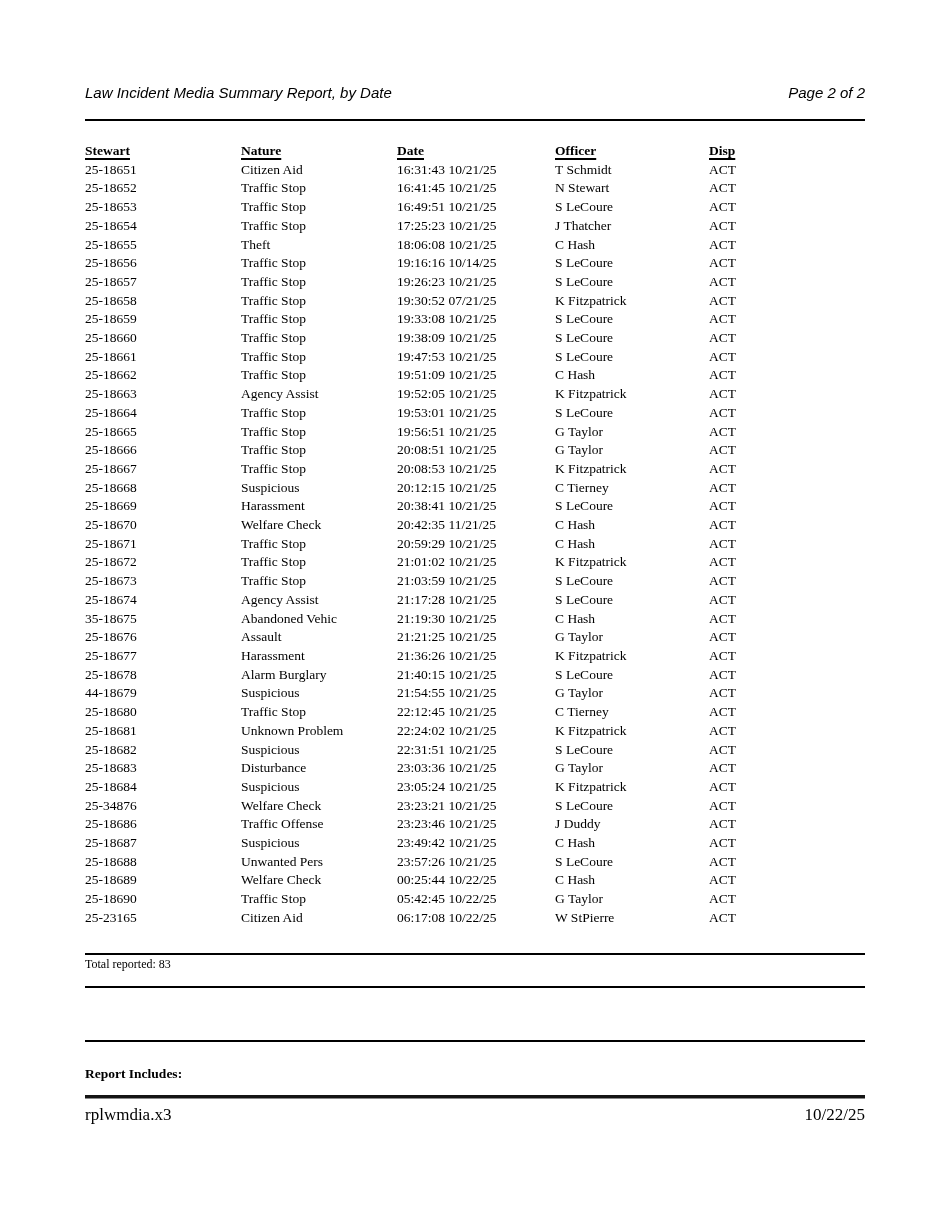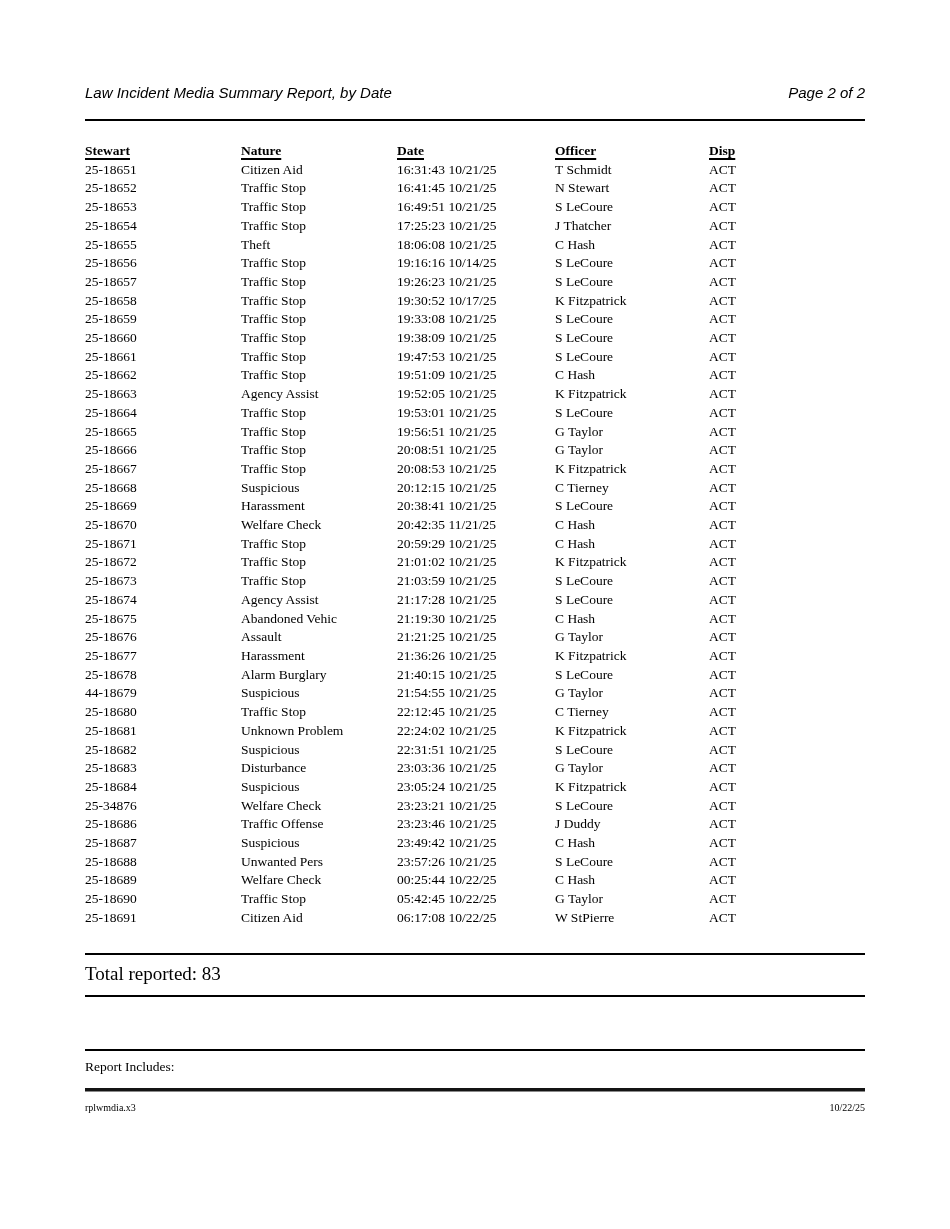--- a/index.html
+++ b/index.html
@@ -31,32 +31,32 @@
     font-size: 13.5px; line-height: 18.7px;
     white-space: nowrap; overflow: hidden;
   }
   .th {
     font-weight: bold;
     text-decoration: underline;
     text-underline-offset: 3px;
     text-decoration-thickness: 1.5px;
   }
 
-  .total-line { margin-top: 9px; font-size: 19px; line-height: 19px; }
-
-  .includes-heading { margin-top: 6px; font-weight: normal; font-size: 13.5px; line-height: 19px; }
+  .total-line { font-size: 12px; line-height: 19px; }
+
+  .includes-heading { margin-top: 22px; font-weight: bold; font-size: 13.5px; line-height: 19px; }
   .includes-body { font-size: 13.5px; line-height: 19.5px; }
 
   .footer-rule {
     margin-top: 12px; height: 3px;
     background: #141414; border-bottom: 1px solid #8a8a8a;
   }
   .report-footer {
     display: flex; justify-content: space-between;
-    margin-top: 8px; font-size: 10px; line-height: 15px;
+    margin-top: 8px; font-size: 17px; line-height: 15px;
   }
 </style>
 </head>
 <body>
 
 <div class="page">
   <div class="content">
 
     <div class="report-header">
       <span>Law Incident Media Summary Report, by Date</span>
@@ -119,21 +119,21 @@
           <div class="tr">
             <div class="td">25-18657</div>
             <div class="td">Traffic Stop</div>
             <div class="td">19:26:23 10/21/25</div>
             <div class="td">S LeCoure</div>
             <div class="td">ACT</div>
           </div>
           <div class="tr">
             <div class="td">25-18658</div>
             <div class="td">Traffic Stop</div>
-            <div class="td">19:30:52 10/17/25</div>
+            <div class="td">19:30:52 07/21/25</div>
             <div class="td">K Fitzpatrick</div>
             <div class="td">ACT</div>
           </div>
           <div class="tr">
             <div class="td">25-18659</div>
             <div class="td">Traffic Stop</div>
             <div class="td">19:33:08 10/21/25</div>
             <div class="td">S LeCoure</div>
             <div class="td">ACT</div>
           </div>
@@ -236,21 +236,21 @@
             <div class="td">ACT</div>
           </div>
           <div class="tr">
             <div class="td">25-18674</div>
             <div class="td">Agency Assist</div>
             <div class="td">21:17:28 10/21/25</div>
             <div class="td">S LeCoure</div>
             <div class="td">ACT</div>
           </div>
           <div class="tr">
-            <div class="td">25-18675</div>
+            <div class="td">35-18675</div>
             <div class="td">Abandoned Vehic</div>
             <div class="td">21:19:30 10/21/25</div>
             <div class="td">C Hash</div>
             <div class="td">ACT</div>
           </div>
           <div class="tr">
             <div class="td">25-18676</div>
             <div class="td">Assault</div>
             <div class="td">21:21:25 10/21/25</div>
             <div class="td">G Taylor</div>
@@ -348,21 +348,21 @@
             <div class="td">ACT</div>
           </div>
           <div class="tr">
             <div class="td">25-18690</div>
             <div class="td">Traffic Stop</div>
             <div class="td">05:42:45 10/22/25</div>
             <div class="td">G Taylor</div>
             <div class="td">ACT</div>
           </div>
           <div class="tr">
-            <div class="td">25-18691</div>
+            <div class="td">25-23165</div>
             <div class="td">Citizen Aid</div>
             <div class="td">06:17:08 10/22/25</div>
             <div class="td">W StPierre</div>
             <div class="td">ACT</div>
           </div>
         </div>
     </div>
 
     <hr class="rule rule-after-table">
 

